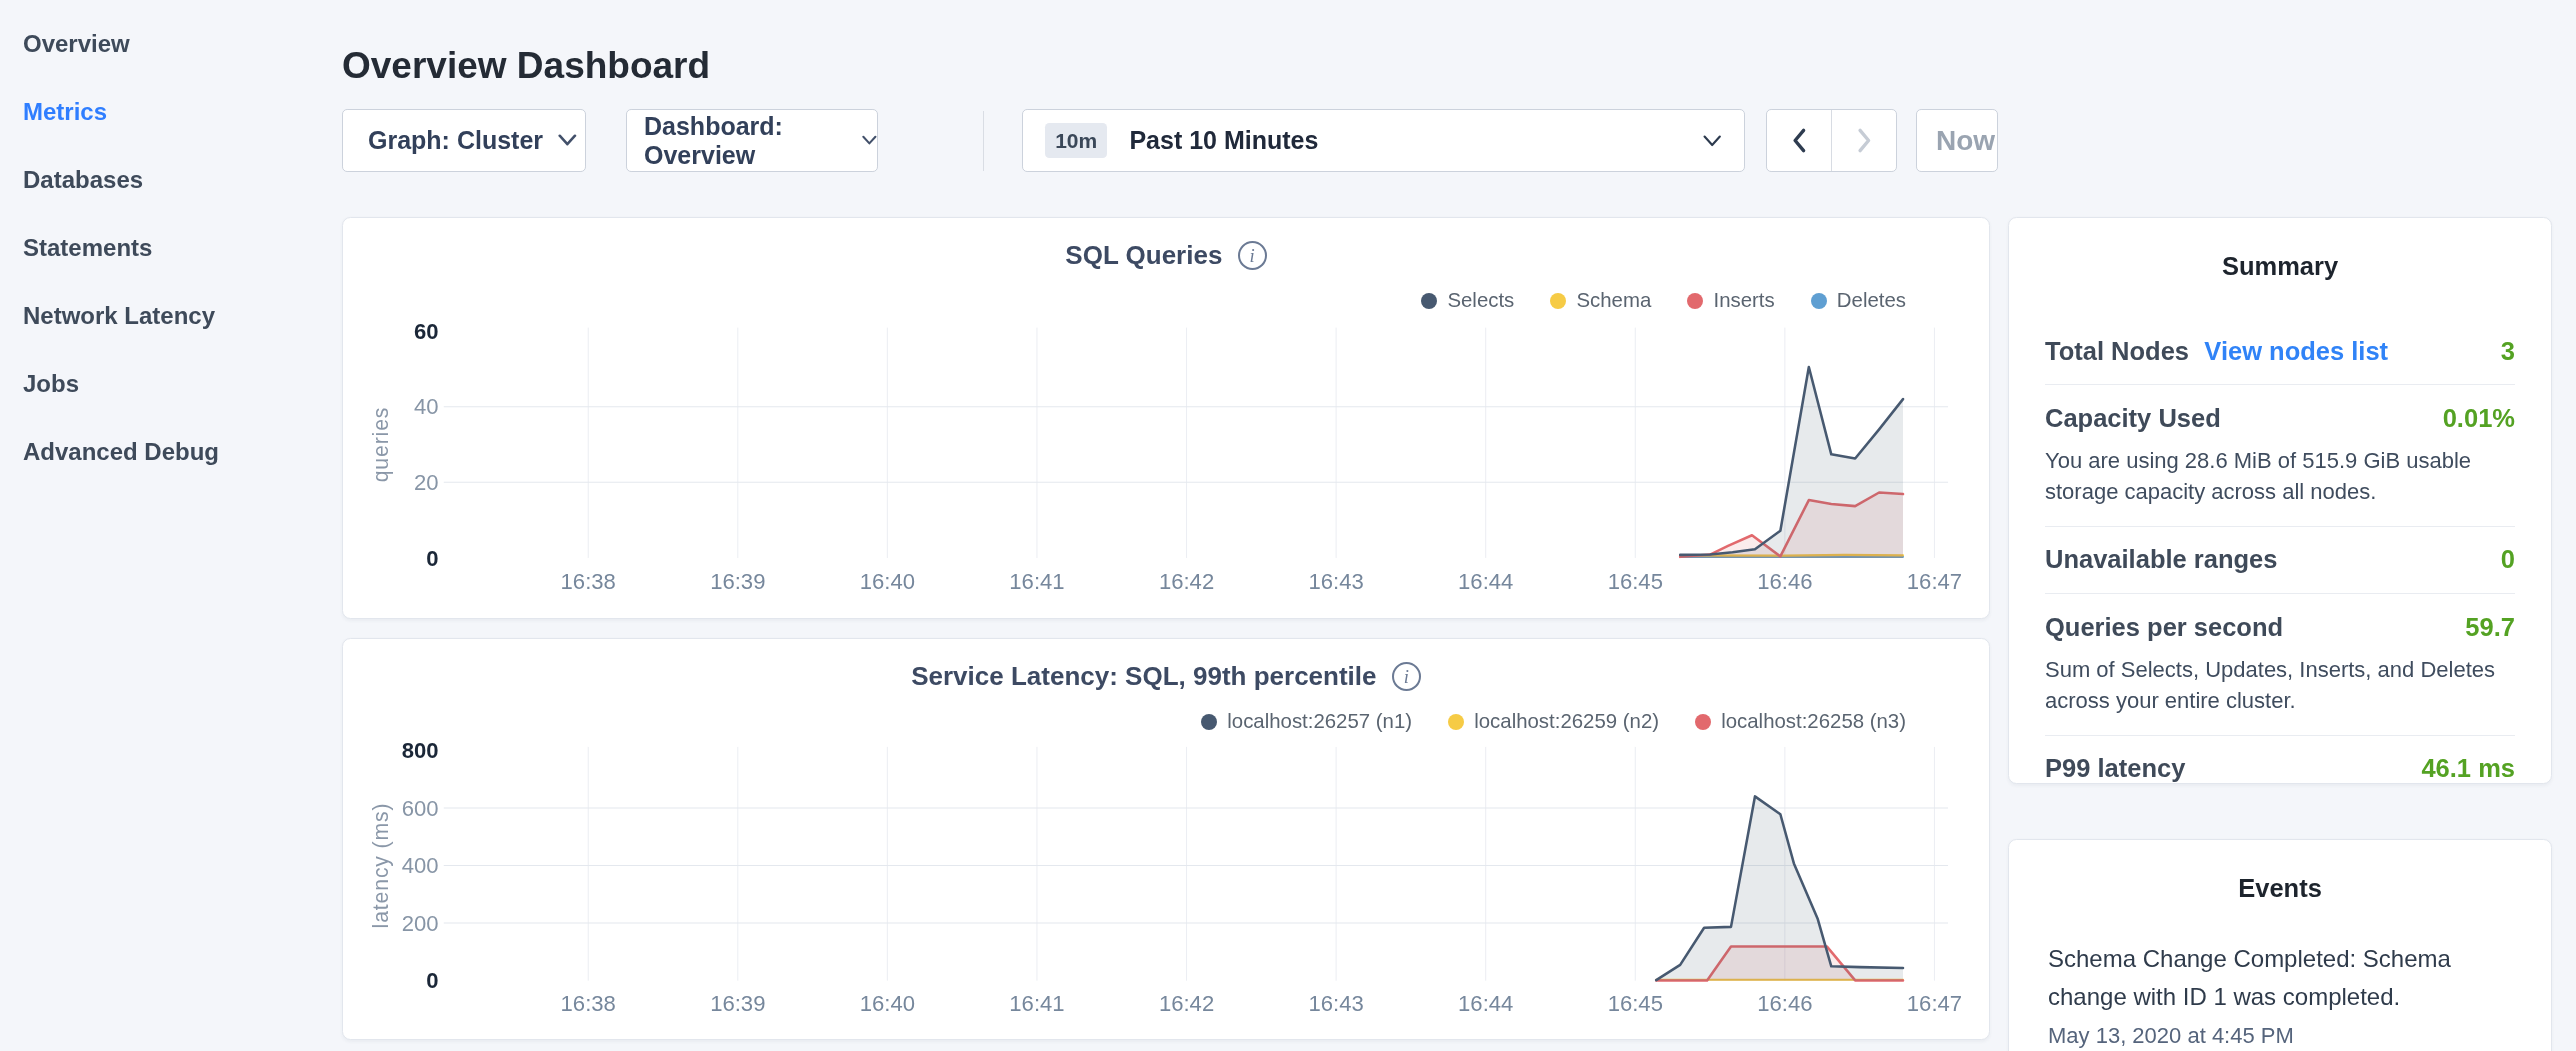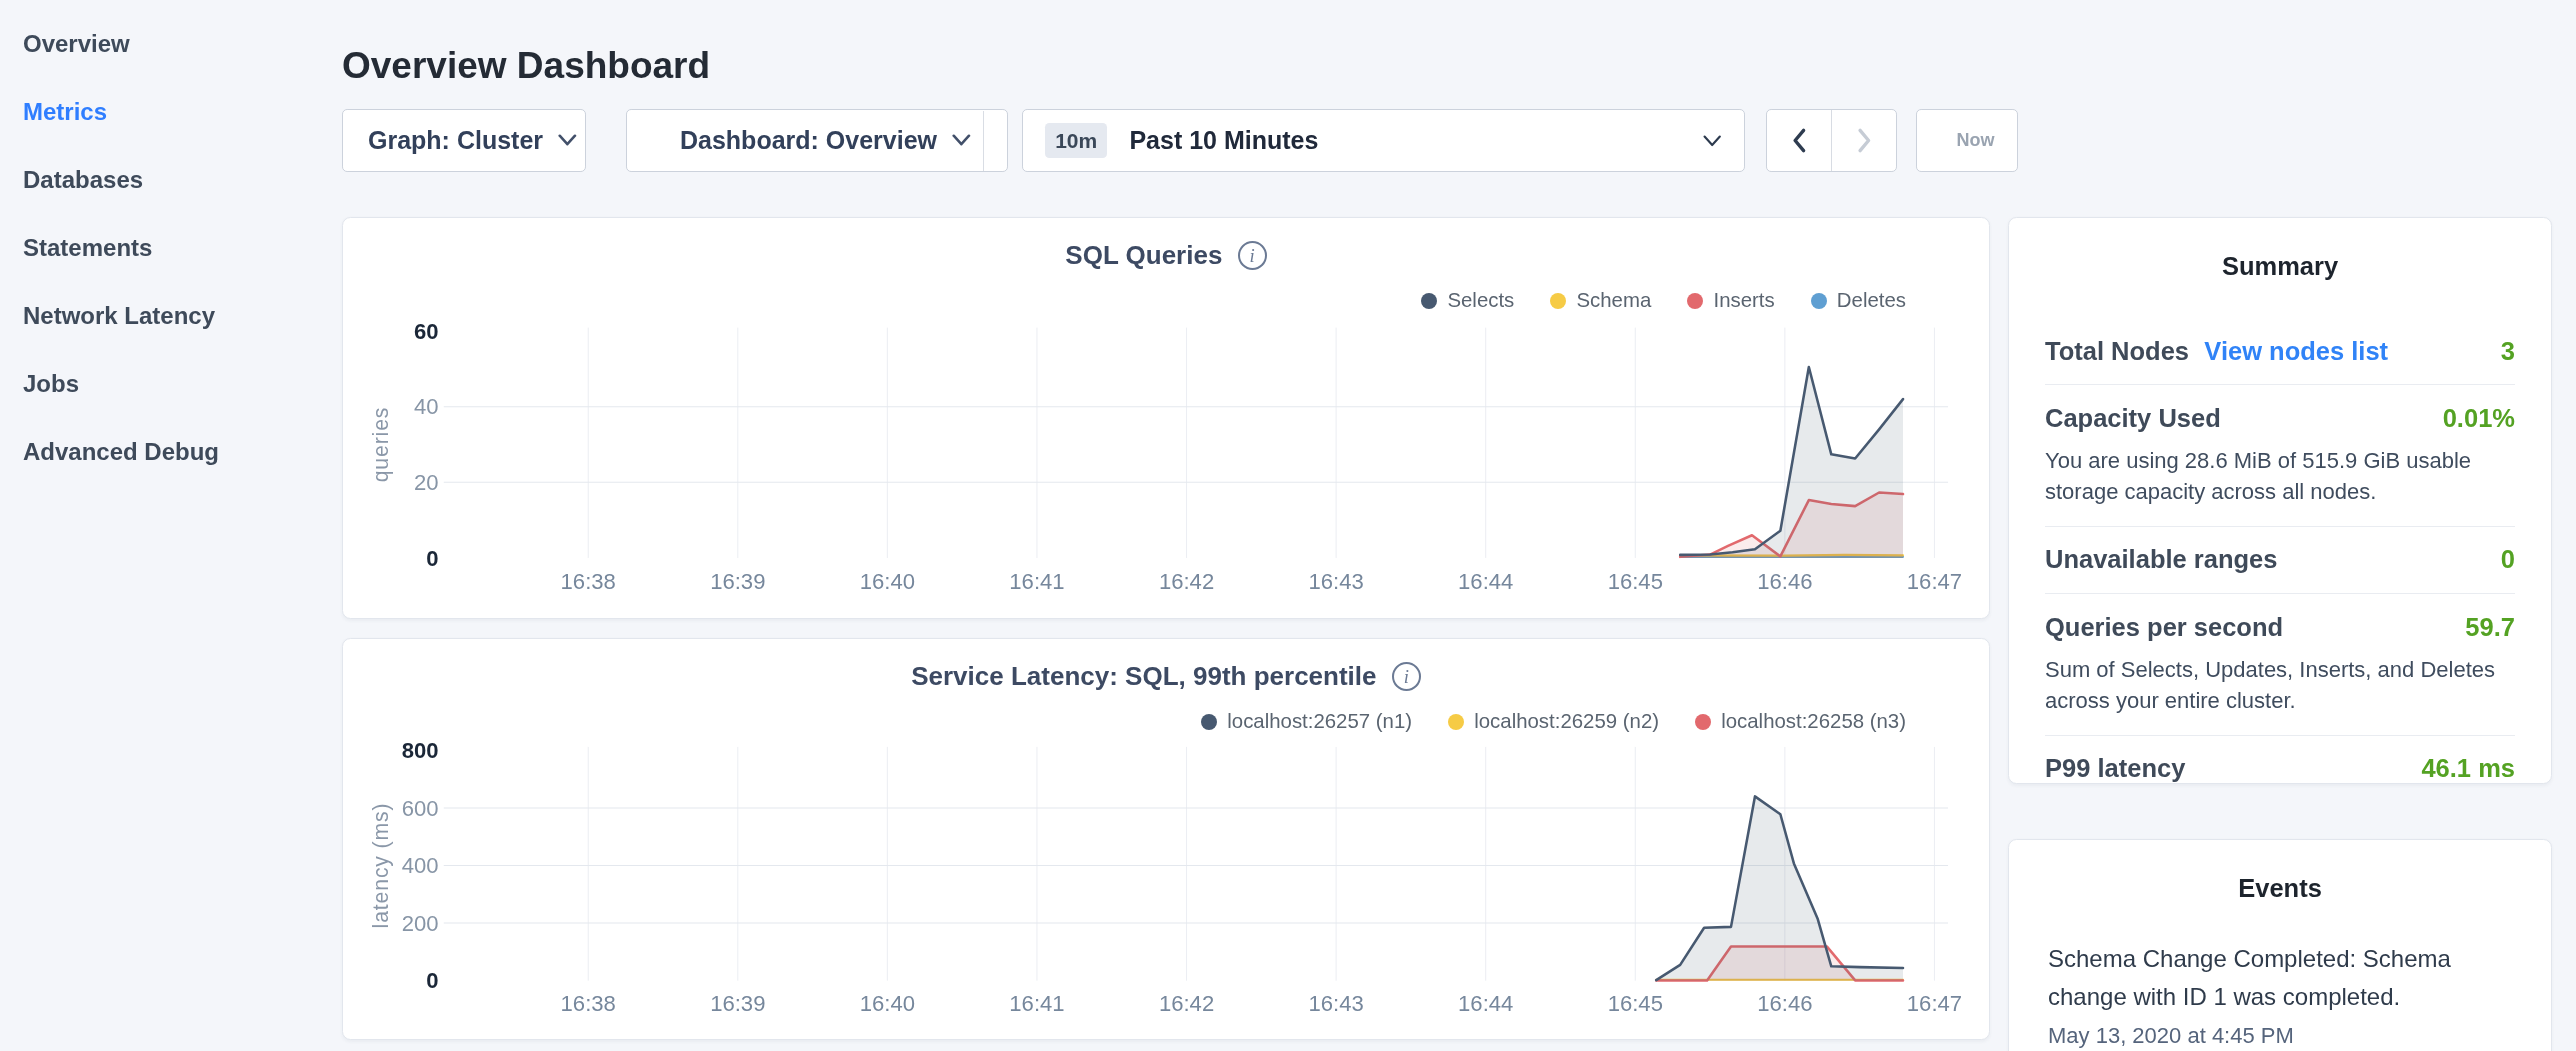--- a/index.html
+++ b/index.html
@@ -13,33 +13,33 @@
   .side-item{height:68px;line-height:68px;font-size:24px;font-weight:bold;color:#3e4a5a;cursor:pointer;}
   .side-item.active{color:#2f7eff;}
   
   .page-title{position:absolute;left:342px;top:13.6px;font-size:37px;font-weight:bold;color:#242b35;margin-top:31px;}
   .dd,.btn{
     position:absolute;background:#fff;border:0.9px solid #ccd2dc;border-radius:5.1px;
     display:flex;align-items:center;justify-content:center;cursor:pointer;box-sizing:border-box;padding-left:17px;
   }
   .dd{gap:15.3px;font-size:25px;font-weight:bold;color:#32405a;}
   #dd-graph{left:342px;top:109px;width:244px;height:63px;}
-  #dd-dash{left:626px;top:109px;width:382px;height:63px;}
+  #dd-dash{left:626px;top:109px;width:252px;height:63px;}
   .vdivider{position:absolute;left:983px;top:111px;width:0.9px;height:60px;background:#d9dde4;}
   #time-sel{position:absolute;left:1022px;top:109px;width:723px;height:63px;background:#fff;
     border:0.9px solid #ccd2dc;border-radius:5.1px;display:flex;align-items:center;
     padding:0 22px;box-sizing:border-box;cursor:pointer;}
   .range-badge{background:#e5e9f0;border-radius:4.3px;padding:5.1px 10.2px;font-size:21px;font-weight:bold;color:#3a4758;}
   .range-label{margin-left:22px;font-size:25px;font-weight:bold;color:#20293a;}
   #time-sel .chev{margin-left:auto;}
   #arrow-group{position:absolute;left:1766px;top:109px;width:131px;height:63px;background:#fff;
     border:0.9px solid #ccd2dc;border-radius:5.1px;display:flex;box-sizing:border-box;}
   .arrow-cell{flex:1;display:flex;align-items:center;justify-content:center;cursor:pointer;}
   .arrow-cell:first-child{border-right:0.9px solid #d8dce3;}
-  #now-btn{left:1916px;top:109px;width:102px;height:63px;font-size:18px;font-weight:bold;color:#9aa4b1;text-align:center;}
+  #now-btn{left:1916px;top:109px;width:82px;height:63px;font-size:28px;font-weight:bold;color:#9aa4b1;text-align:center;}
   
   .card{position:absolute;background:#fff;border:0.9px solid #e2e6ed;border-radius:8.5px;
     box-shadow:0 1.7px 3.4px rgba(44,57,82,.05);box-sizing:border-box;}
   #chart0{left:342px;top:217px;width:1648px;height:402px;}
   #chart1{left:342px;top:638px;width:1648px;height:402px;}
   .chart-head{position:absolute;top:22px;left:0;right:0;display:flex;justify-content:center;align-items:center;gap:15.3px;}
   .chart-title{font-size:26px;font-weight:bold;color:#3d4a63;}
   .info-icon{width:29px;height:29px;border:2.6px solid #6b7a94;border-radius:50%;color:#6b7a94;
     font-size:18.7px;display:flex;align-items:center;justify-content:center;
     font-style:italic;font-family:"Liberation Serif",serif;box-sizing:border-box;cursor:pointer;}

